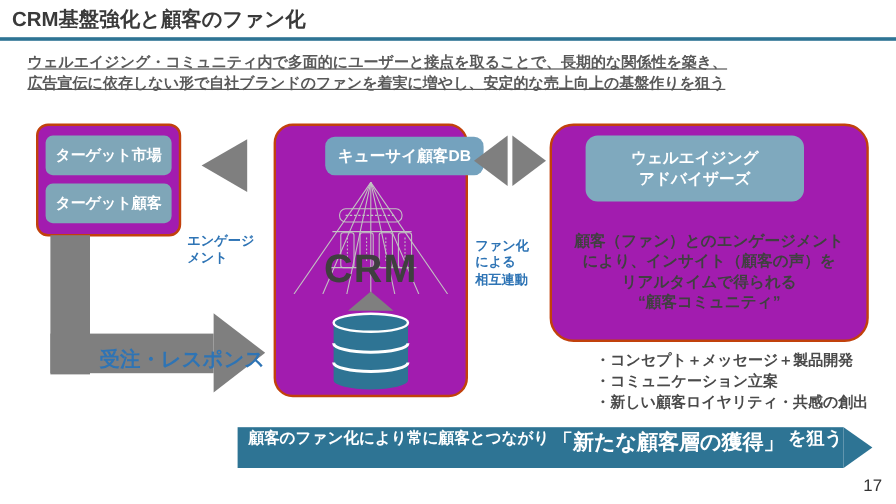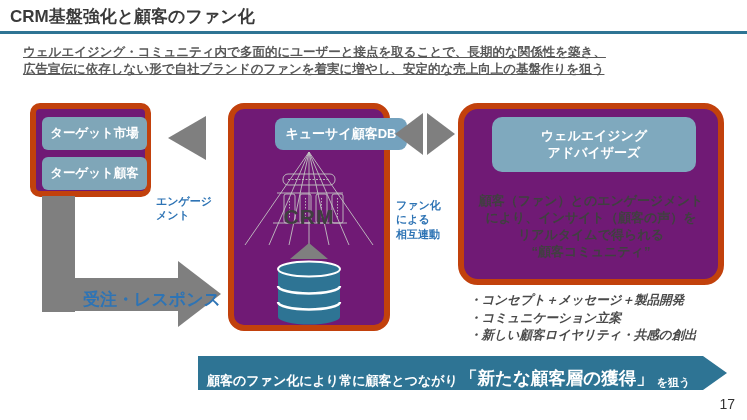--- a/index.html
+++ b/index.html
@@ -12,41 +12,41 @@
   .preline { white-space:pre-line; }
 
   
   .title { left:10px; top:5px; font-size:17px; font-weight:bold; color:#3A3A3A; }
   .divider { left:0; top:31px; width:747px; height:3px; background:#2E7494; }
   .subtitle { left:23px; top:44px; width:712px; font-size:12.5px; font-weight:bold;
               color:#595959; line-height:1.35; }
   .subtitle span { text-decoration:underline; }
 
   
-  .panel { border:6px solid #c2410c; background:#701a75;padding-left:16px; }
+  .panel { border:2px solid #c2410c; background:#a21caf;padding-left:16px; }
   .left-panel  { left:30px;  top:103px; width:121px; height:94px; border-radius:10px; }
   .center-panel{ left:228px; top:103px; width:162px; height:228px; border-radius:16px; }
   .right-panel { left:458px; top:103px; width:266px; height:182px; border-radius:20px; }
 
   .pill { display:flex; align-items:center; justify-content:center;
           color:#fff; font-weight:bold; text-align:center; }
   .target-pill { position:absolute; left:6px; width:105px; height:33px;
                  background:#7FA6B8; border-radius:6px; font-size:12.5px; }
   .db-header  { position:absolute; left:13px; top:9px; width:132px; height:32px;
                 background:#74A2BE; border-radius:8px; font-size:13px;margin-left:28px; }
-  .adv-header { position:absolute; left:28px; top:8px; width:204px; height:55px;
+  .adv-header { position:absolute; left:28px; top:8px; width:182px; height:55px;
                 background:#7FA9BE; border-radius:10px; font-size:13px; line-height:1.3; }
 
   .adv-body { left:458px; top:193px; width:266px; text-align:center;
               font-size:13px; font-weight:bold; color:#404040; line-height:1.3; }
-  .bullets  { left:469px; top:292px; font-size:12.5px; font-weight:bold;
-              color:#4A4A4A; line-height:1.4;font-style:italic; }
+  .bullets  { left:496px; top:292px; font-size:12.5px; font-weight:bold;
+              color:#4A4A4A; line-height:1.4; }
 
   .crm-label { left:228px; top:205px; width:162px; text-align:center;
-               font-size:21px; font-weight:bold; color:#3F3F3F; letter-spacing:1px; }
+               font-size:33px; font-weight:bold; color:#3F3F3F; letter-spacing:1px; }
 
   
   .blue-label { color:#2E74B5; font-weight:bold;margin-top:30px; }
   .engagement-label { left:156px; top:164px; font-size:11px; line-height:1.3; }
   .fan-label  { left:396px; top:168px; font-size:11px; line-height:1.3; }
   .orders-label { left:83px; top:258px; font-size:17px; }
 
   
   .tri { width:0; height:0; }
   .tri-left-big { left:168px; top:116px;
@@ -65,24 +65,24 @@
     border-left:43px solid #7F7F7F; }
   .tri-up { left:290px; top:243px;
     border-left:19px solid transparent; border-right:19px solid transparent;
     border-bottom:16px solid #7F7F7F; }
 
   .pyramid { left:239px; top:149px; width:140px; height:96px; }
   .cylinder { left:275px; top:260px; width:68px; height:67px; }
 
   
   .banner { left:198px; top:356px; width:505px; height:34px; background:#2E7494;
-            display:flex; align-items:flex-end; padding-left:9px; color:#fff; }
+            display:flex; align-items:flex-start; padding-left:9px; color:#fff; }
   .banner .b-pre { font-size:13px; font-weight:bold; }
   .banner .b-hi  { font-size:17.5px; font-weight:bold; margin-left:2px; }
-  .banner .b-suf { font-size:11px; font-weight:bold; margin-left:3px; }
+  .banner .b-suf { font-size:15px; font-weight:bold; margin-left:3px; }
   .banner-chevron { left:703px; top:356px;
     border-top:17px solid transparent; border-bottom:17px solid transparent;
     border-left:24px solid #2E7494; }
 
   .page-number { right:12px; top:396px; font-size:14px; color:#333;margin-left:44px; }
 </style>
 </head>
 <body>
 
 <div id="slide">

